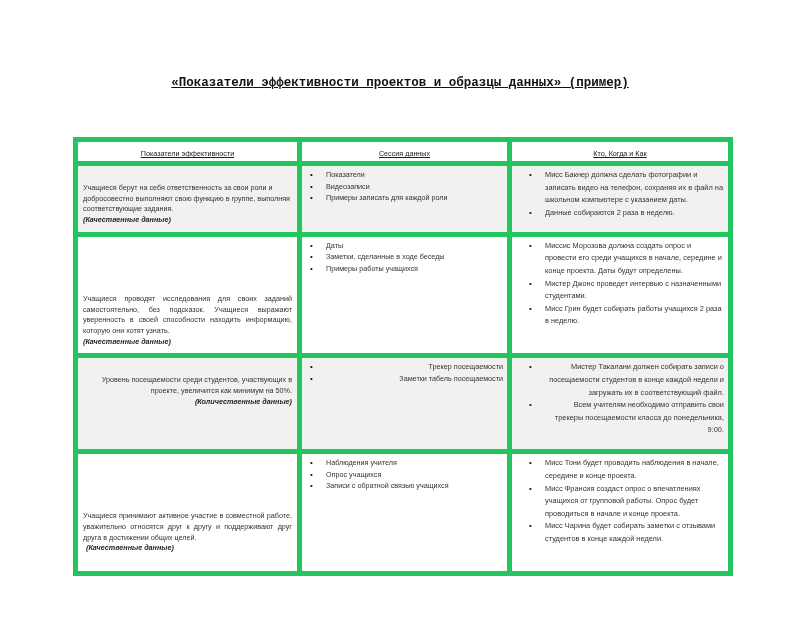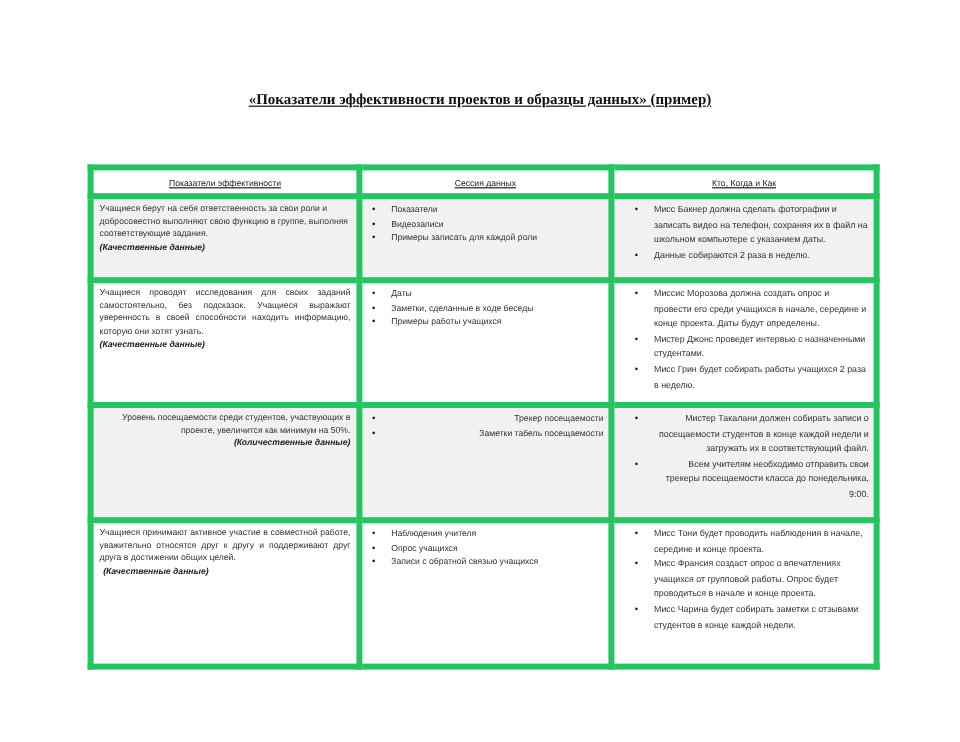--- a/index.html
+++ b/index.html
@@ -1,28 +1,28 @@
 <!DOCTYPE html>
 <html><head>
 <meta charset="utf-8">
 <style>
   html, body { margin: 0; padding: 0; background: #ffffff; }
   body { width: 800px; height: 618px; position: relative; overflow: hidden;
          font-family: "Liberation Sans", sans-serif; color: #1a1a1a; }
   .title-block { position: absolute; top: 75px; left: 0; width: 800px; text-align: center; }
   .title-line1 { font-family: "DejaVu Sans", sans-serif; font-weight: bold; font-size: 12.5px; line-height: 17px; color: #111; }
-  .title-line2 { font-family: Liberation Serif, serif; font-weight: bold; font-size: 12.5px; line-height: 17px; color: #111; text-decoration: underline; }
+  .title-line2 { font-family: Liberation Mono, monospace; font-weight: bold; font-size: 12.5px; line-height: 17px; color: #111; text-decoration: underline; }
   table.doc { position: absolute; top: 137px; left: 73px; width: 655px; border-collapse: collapse; table-layout: fixed; }
   table.doc td, table.doc th { border: 5px solid #22c55e; vertical-align: top; padding: 0; }
   col.c1 { width: 224px; } col.c2 { width: 210px; } col.c3 { width: 221px; }
   th { height: 19px; font-weight: normal; }
   th span { display: inline-block; font-size: 7.2px; text-decoration: underline; margin-top: 3px; color: #222; }
   tr.shade td { background: #f1f1f1; }
-  .cell1 { padding: 3px 5px 6px 5px; font-size: 7.2px; line-height: 10.7px; color: #333; }
-  .cell1.justify { text-align: justify; }
+  .cell1 { padding: 17px 5px 6px 5px; font-size: 7.2px; line-height: 10.7px; color: #333; }
+  .cell1.justify { text-align: justify; margin-top: 40px; }
   .cell1 .qual { font-style: italic; font-weight: bold; color: #222; display: block; }
   ul.blist { margin: 0; padding: 3px 4px 6px 0; list-style: none; }
   ul.blist li { position: relative; font-size: 7.2px; line-height: 11.5px; color: #333; }
   ul.c2list li { padding-left: 24px; }
   ul.c2list li::before { content: "•"; position: absolute; left: 8px; top: 0; font-size: 8px; color: #111; }
   ul.c3list li { padding-left: 33px; line-height: 12.6px; font-size: 7.4px; }
   ul.c3list li::before { content: "•"; position: absolute; left: 17px; top: 0; font-size: 8px; color: #111; }
   tr.r1 td { height: 65px; } tr.r2 td { height: 99px; } tr.r3 td { height: 91px; text-align: right; } tr.r4 td { height: 117px; }
 </style>
 </head>

